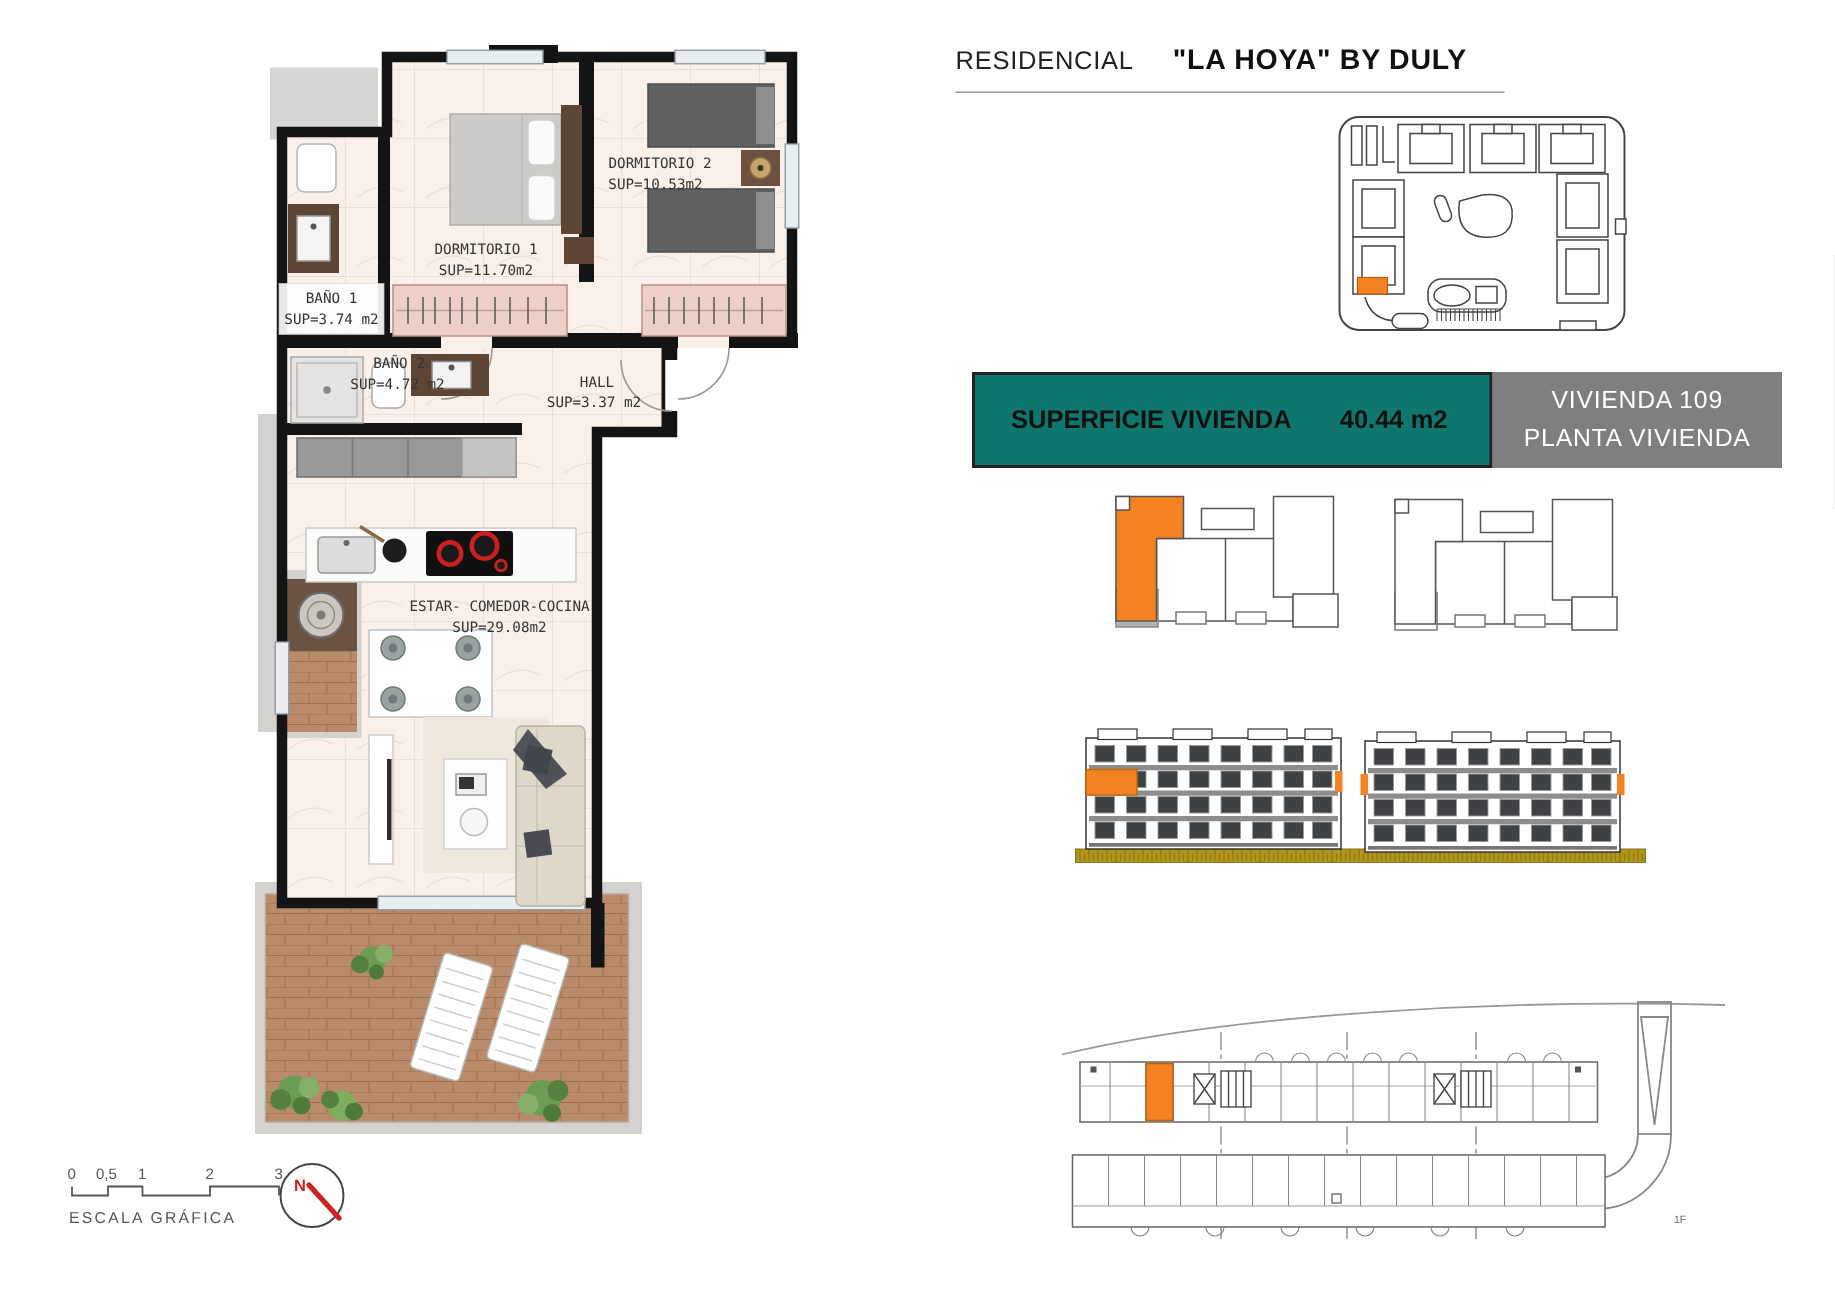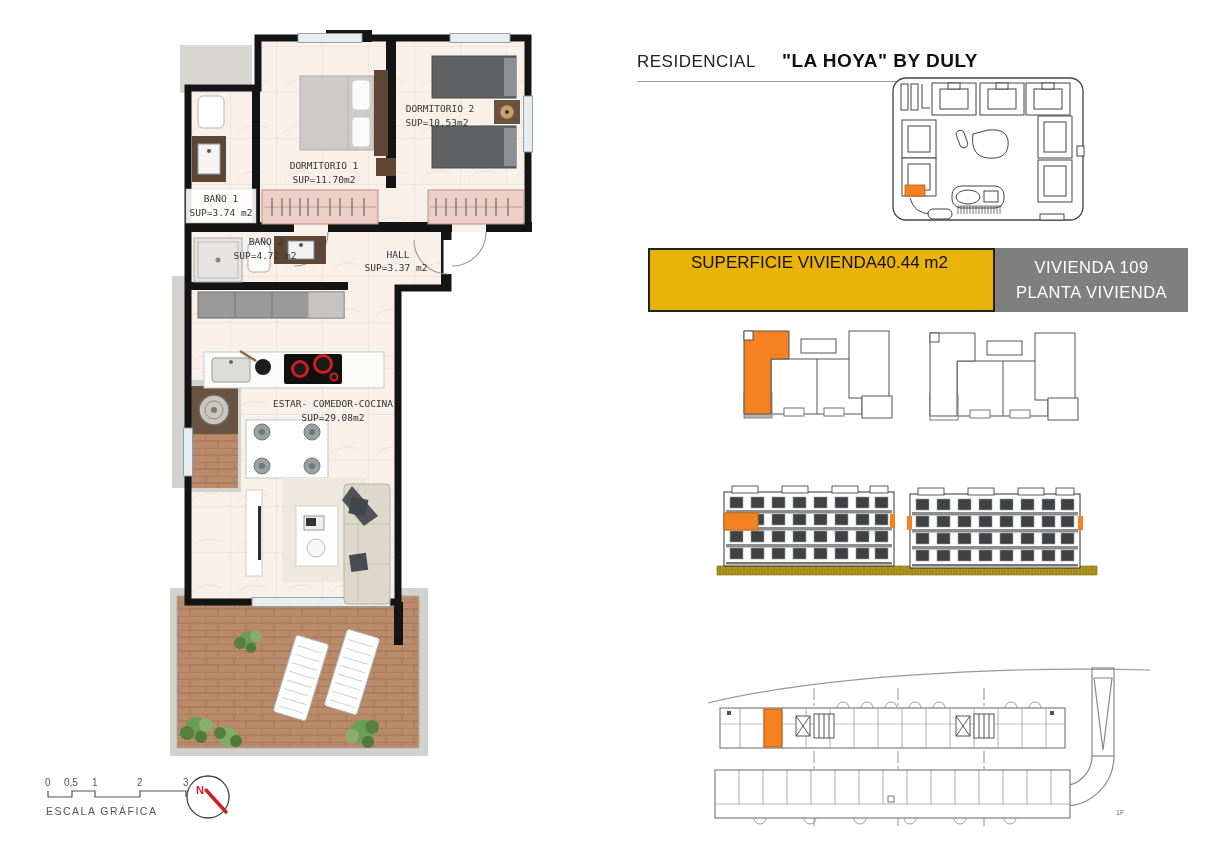--- a/index.html
+++ b/index.html
@@ -1,26 +1,26 @@
 <!DOCTYPE html>
 <html><head>
 <meta charset="utf-8">
 <style>
   html,body{margin:0;padding:0;background:#e8e8e8;}
   .sheet{position:relative;width:1223px;height:865px;background:#ffffff;overflow:hidden;
          font-family:"Liberation Sans",sans-serif;}
   svg{position:absolute;display:block;}
   .hdr{position:absolute;left:637px;top:30px;width:366px;border-bottom:1.5px solid #999;
-       padding-bottom:9px;display:flex;align-items:baseline;gap:26px;margin-top:20px;}
+       padding-bottom:9px;display:flex;align-items:baseline;gap:26px;}
   .hdr .res{font-size:17px;color:#222;letter-spacing:.5px;}
   .hdr .name{font-size:19px;font-weight:bold;color:#111;letter-spacing:.5px;}
   .bloque{position:absolute;left:1007px;top:22px;font-size:37px;color:#111;letter-spacing:1px;}
   .tbl{position:absolute;left:648px;top:248px;display:flex;height:64px;}
-  .tbl-left{width:347px;background:#eab308;border:2px solid #222;box-sizing:border-box;display:flex;
-            flex-direction:row;justify-content:center;gap:2px;padding:0 24px;}
+  .tbl-left{width:347px;background:#0f766e;border:2px solid #222;box-sizing:border-box;display:flex;
+            flex-direction:column;justify-content:center;gap:2px;padding:0 24px;font-weight:bold;}
   .trow{display:flex;font-size:17px;color:#111;line-height:26px;}
   .trow .val{margin-left:auto;padding-right:4px;}
   .tbl-right{width:193px;background:#7f7f7f;color:#fff;display:flex;flex-direction:column;
              align-items:center;justify-content:center;font-size:16.5px;line-height:25px;letter-spacing:.5px;text-align:center;}
   text{font-family:"DejaVu Sans Mono",monospace;fill:#333;}
   .lbl{font-size:9.5px;}
   .tick{font-family:"Liberation Sans",sans-serif;font-size:10px;fill:#555;}
   .esc{font-family:"Liberation Sans",sans-serif;font-size:10.5px;fill:#555;letter-spacing:1.5px;}
   .north{font-family:"Liberation Sans",sans-serif;font-size:11px;font-weight:bold;fill:#cc2222;}
   .tag{font-family:"Liberation Sans",sans-serif;font-size:7px;fill:#666;}

